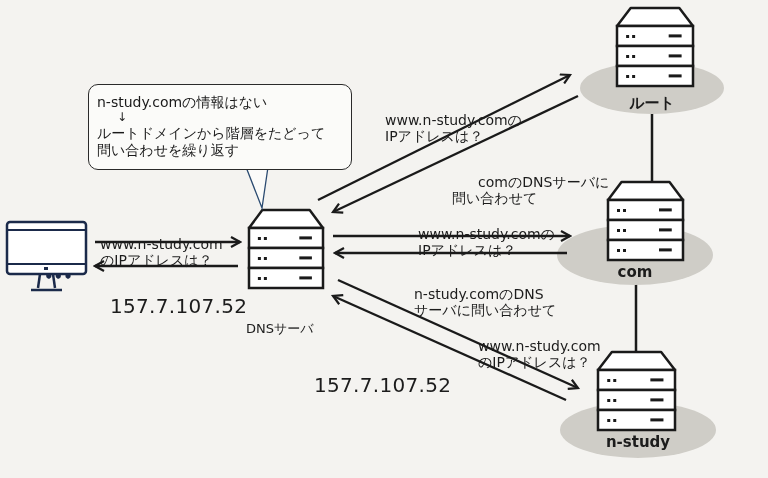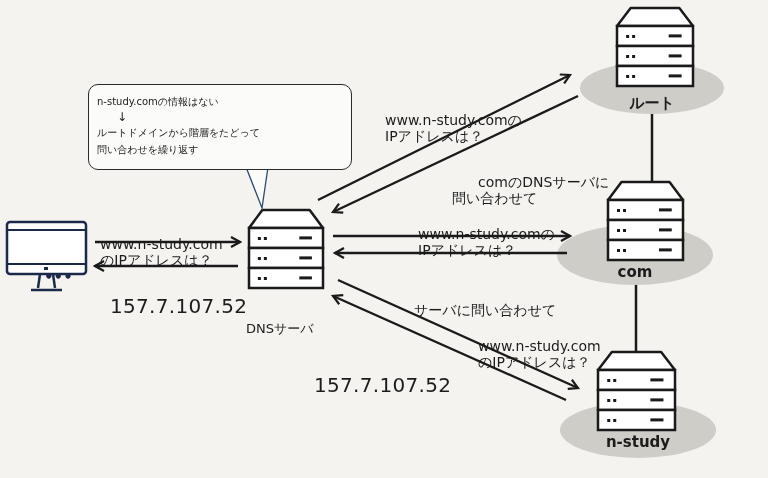--- a/index.html
+++ b/index.html
@@ -12,21 +12,21 @@
   }
   #stage { position: absolute; left: 0; top: 0; width: 768px; height: 478px; }
   .lbl { position: absolute; font-size: 14px; line-height: 16px; white-space: nowrap; color: #1c1c1c; margin-top: 28px; }
   .lbl-big { font-size: 20px; letter-spacing: 0.3px; }
   .node-lbl { position: absolute; font-size: 15px; font-weight: bold; color: #1c1c1c; text-align: center; }
   .small { font-size: 13px; }
   .bubble {
     position: absolute; left: 88px; top: 84px; width: 262px; height: 84px;
     border: 1.5px solid #2a2a2a; border-radius: 10px; background: #fbfbf9;
   }
-  .bubble .line { position: absolute; left: 8px; font-size: 10px; line-height: 16px; white-space: nowrap; }
+  .bubble .line { position: absolute; left: 8px; font-size: 14px; line-height: 16px; white-space: nowrap; }
 </style>
 </head>
 <body>
 
 <div id="stage">
   <svg width="768" height="478" style="position:absolute;left:0;top:0">
     <defs>
       <marker id="ah" markerWidth="12" markerHeight="12" refX="10" refY="6" orient="auto" markerUnits="userSpaceOnUse">
         <path d="M1,1 L10,6 L1,11" fill="none" stroke="#1a1a1a" stroke-width="2.2"></path>
       </marker>
@@ -140,20 +140,21 @@
   <div class="lbl small" style="left:246px;top:293px">DNSサーバ</div>
 
   <div class="lbl" style="left:385px;top:84px">www.n-study.comの</div>
   <div class="lbl" style="left:385px;top:100px">IPアドレスは？</div>
   <div class="lbl" style="left:478px;top:146px">comのDNSサーバに</div>
   <div class="lbl" style="left:452px;top:162px">問い合わせて</div>
   <div class="node-lbl" style="left:612px;top:94px;width:80px">ルート</div>
 
   <div class="lbl" style="left:418px;top:198px">www.n-study.comの</div>
   <div class="lbl" style="left:418px;top:214px">IPアドレスは？</div>
+  <div class="lbl" style="left:414px;top:258px">n-study.comのDNS</div>
   <div class="lbl" style="left:414px;top:274px">サーバに問い合わせて</div>
   <div class="node-lbl" style="left:595px;top:263px;width:80px">com</div>
 
   <div class="lbl" style="left:478px;top:310px">www.n-study.com</div>
   <div class="lbl" style="left:478px;top:326px">のIPアドレスは？</div>
   <div class="lbl lbl-big" style="left:314px;top:349px">157.7.107.52</div>
   <div class="node-lbl" style="left:588px;top:433px;width:100px">n-study</div>
 </div>
 
 </body></html>

